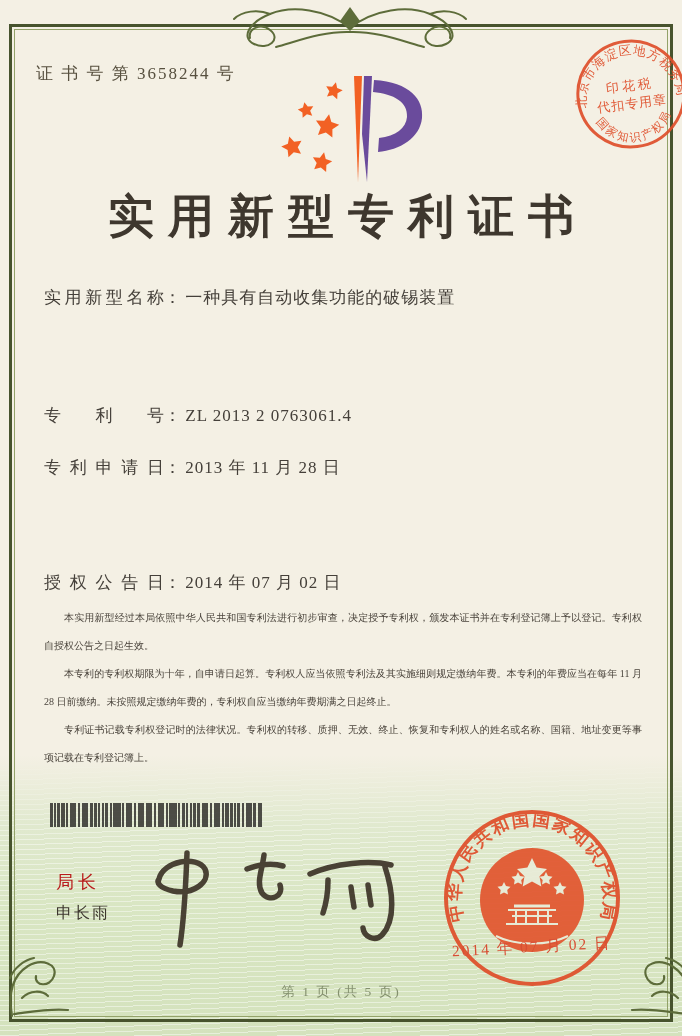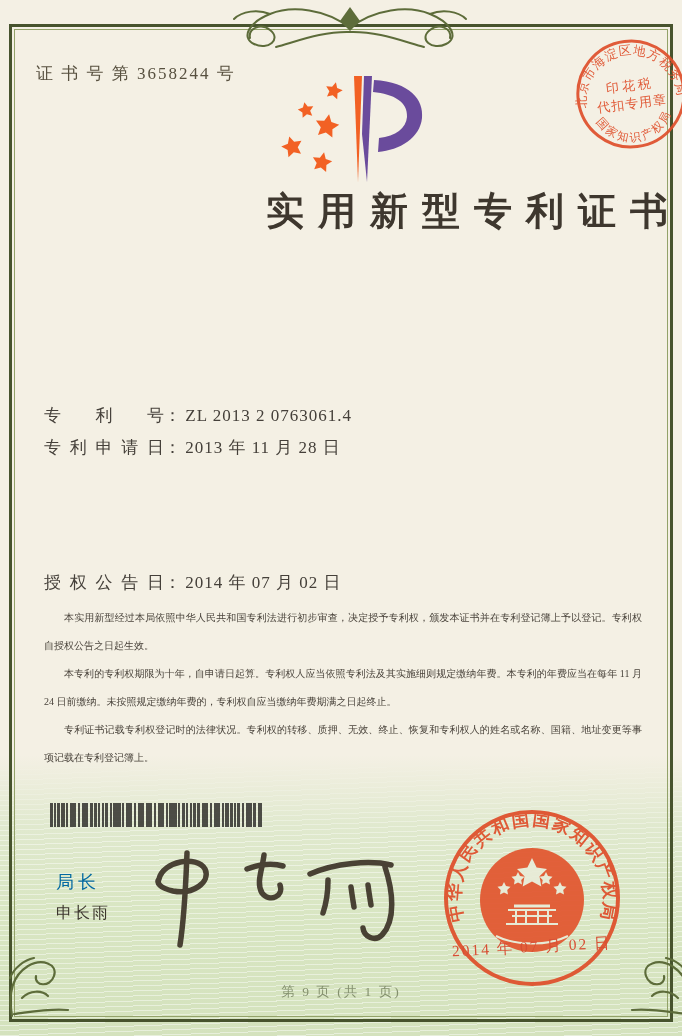--- a/index.html
+++ b/index.html
@@ -31,21 +31,21 @@
   
   .cert-no{
     position:absolute; left:36px; top:62px; z-index:4;
     font-size:17px; letter-spacing:2px; color:#57503f;
   }
   
   .logo{position:absolute; left:272px; top:74px; z-index:4;}
   
   .title{
     position:absolute; left:0; right:0; top:186px; z-index:4;
-    text-align:right; font-size:38px; font-weight:600;
+    text-align:center; font-size:46px; font-weight:600;
     letter-spacing:14px; text-indent:14px; color:#3e372e;
   }
   
   .field{position:absolute; left:44px; z-index:4; font-size:17px; white-space:nowrap;}
   .field .lbl{
     display:inline-block; width:120px;
     text-align:justify; text-align-last:justify;
     vertical-align:bottom;
   }
   .field .val{letter-spacing:1px;}
@@ -63,21 +63,21 @@
   
   .barcode{
     position:absolute; left:50px; top:803px; width:212px; height:24px; z-index:4;
     background:
       repeating-linear-gradient(90deg,#2b2a27 0 2px, transparent 2px 4px),
       repeating-linear-gradient(90deg,#2b2a27 0 1px, transparent 1px 7px),
       repeating-linear-gradient(90deg,#2b2a27 0 3px, transparent 3px 11px);
     opacity:.82;
   }
   
-  .sig-role{position:absolute; left:56px; top:870px; z-index:4; font-size:18px; letter-spacing:4px; color:#0369a1; font-family:"Liberation Sans","DejaVu Sans",sans-serif;}
+  .sig-role{position:absolute; left:56px; top:870px; z-index:4; font-size:18px; letter-spacing:4px; color:#b91c1c; font-family:"Liberation Sans","DejaVu Sans",sans-serif;}
   .sig-name{position:absolute; left:56px; top:903px; z-index:4; font-size:16px; letter-spacing:2px; color:#3c362d; font-family:"Liberation Sans","DejaVu Sans",sans-serif;}
   .signature{position:absolute; left:135px; top:843px; z-index:4;}
   
   .tax-seal{position:absolute; left:570px; top:30px; z-index:5; transform:rotate(-7deg); opacity:.92;}
   .office-seal{position:absolute; left:430px; top:806px; z-index:5; opacity:.93;}
   
   .footer{
     position:absolute; left:0; right:0; top:983px; z-index:4;
     text-align:center; font-size:13.5px; letter-spacing:2px; color:#84906e;
   }
@@ -150,36 +150,40 @@
     </text>
     <text font-size="11.5" fill="#df4f2b" letter-spacing="2">
       <textPath href="#taxBottom" startOffset="50%" text-anchor="middle">国家知识产权局</textPath>
     </text>
     <text x="61" y="60" text-anchor="middle" font-size="13" letter-spacing="3" fill="#df4f2b">印花税</text>
     <text x="61" y="78" text-anchor="middle" font-size="13" letter-spacing="1" fill="#df4f2b">代扣专用章</text>
   </svg>
 
   <div class="title">实用新型专利证书</div>
 
+  <div class="field" style="top:286px;">
+    <span class="lbl">实用新型名称</span><span>：</span>
+    <span class="val">一种具有自动收集功能的破锡装置</span>
+  </div>
   <div class="field" style="top:404px;">
     <span class="lbl">专利号</span><span>：</span>
     <span class="val">ZL 2013 2 0763061.4</span>
   </div>
-  <div class="field" style="top:436px;">
+  <div class="field" style="top:456px;">
     <span class="lbl">专利申请日</span><span>：</span>
     <span class="val">2013 年 11 月 28 日</span>
   </div>
   <div class="field" style="top:571px;">
     <span class="lbl">授权公告日</span><span>：</span>
     <span class="val">2014 年 07 月 02 日</span>
   </div>
 
   <div class="body-text">
     <p>本实用新型经过本局依照中华人民共和国专利法进行初步审查，决定授予专利权，颁发本证书并在专利登记簿上予以登记。专利权自授权公告之日起生效。</p>
-    <p>本专利的专利权期限为十年，自申请日起算。专利权人应当依照专利法及其实施细则规定缴纳年费。本专利的年费应当在每年 11 月 24 日前缴纳。未按照规定缴纳年费的，专利权自应当缴纳年费期满之日起终止。</p>
+    <p>本专利的专利权期限为十年，自申请日起算。专利权人应当依照专利法及其实施细则规定缴纳年费。本专利的年费应当在每年 11 月 28 日前缴纳。未按照规定缴纳年费的，专利权自应当缴纳年费期满之日起终止。</p>
     <p>专利证书记载专利权登记时的法律状况。专利权的转移、质押、无效、终止、恢复和专利权人的姓名或名称、国籍、地址变更等事项记载在专利登记簿上。</p>
   </div>
 
   <div class="barcode"></div>
 
   <div class="sig-role">局长</div>
   <div class="sig-name">申长雨</div>
   <svg class="signature" width="270" height="118" viewBox="0 0 270 118">
     <g fill="none" stroke="#352b20" stroke-width="5.5" stroke-linecap="round" opacity=".88">
       <path d="M24,36 C28,18 62,12 70,26 C76,39 58,52 38,48 C25,45 21,40 24,36"></path>
@@ -214,15 +218,15 @@
         <path d="M82,110 L122,110"></path>
         <path d="M76,118 L128,118"></path>
         <path d="M86,104 L86,118 M96,104 L96,118 M108,104 L108,118 M118,104 L118,118"></path>
         <path d="M84,100 L120,100" stroke-width="3"></path>
         <path d="M66,130 C86,140 118,140 138,130"></path>
       </g>
     </g>
     <text x="102" y="146" text-anchor="middle" font-size="15.5" letter-spacing="2" fill="#d8442a" transform="rotate(-3 102 146)">2014 年 07 月 02 日</text>
   </svg>
 
-  <div class="footer">第 9 页 (共 1 页)</div>
+  <div class="footer">第 1 页 (共 5 页)</div>
 
 </div>
 
 </body></html>

